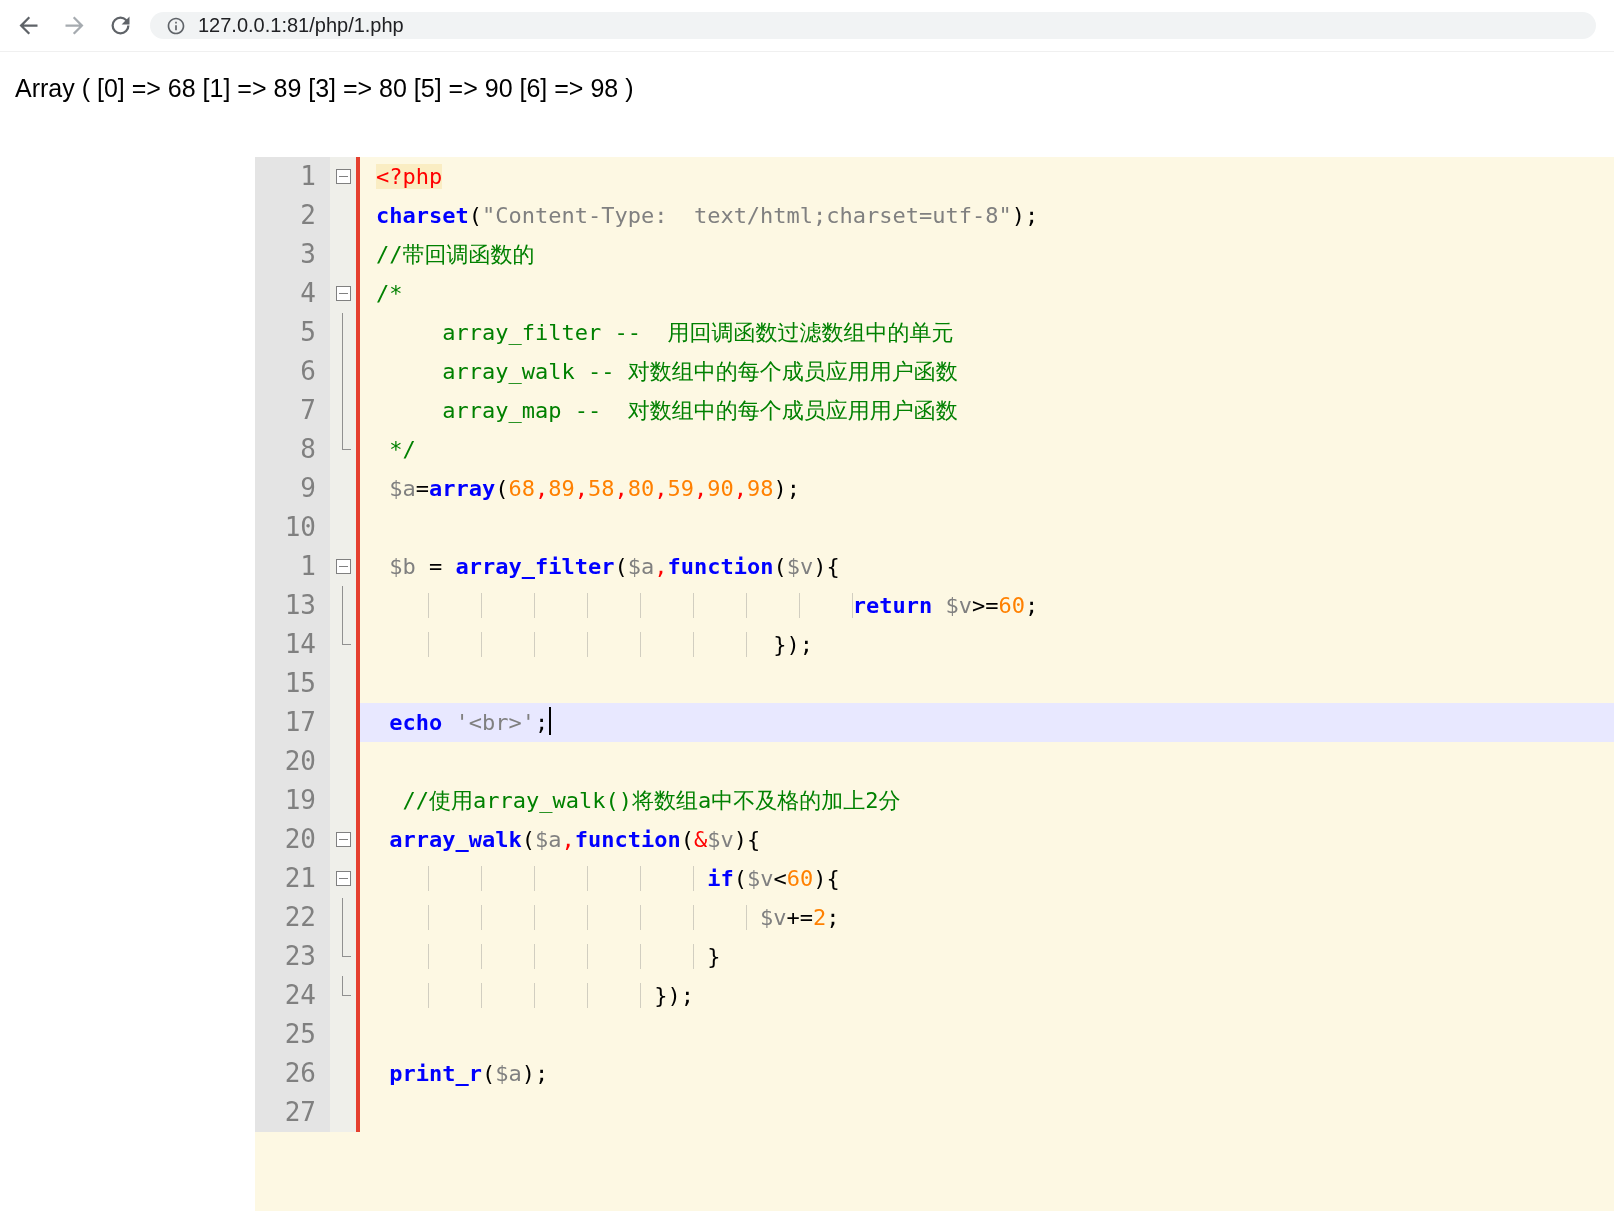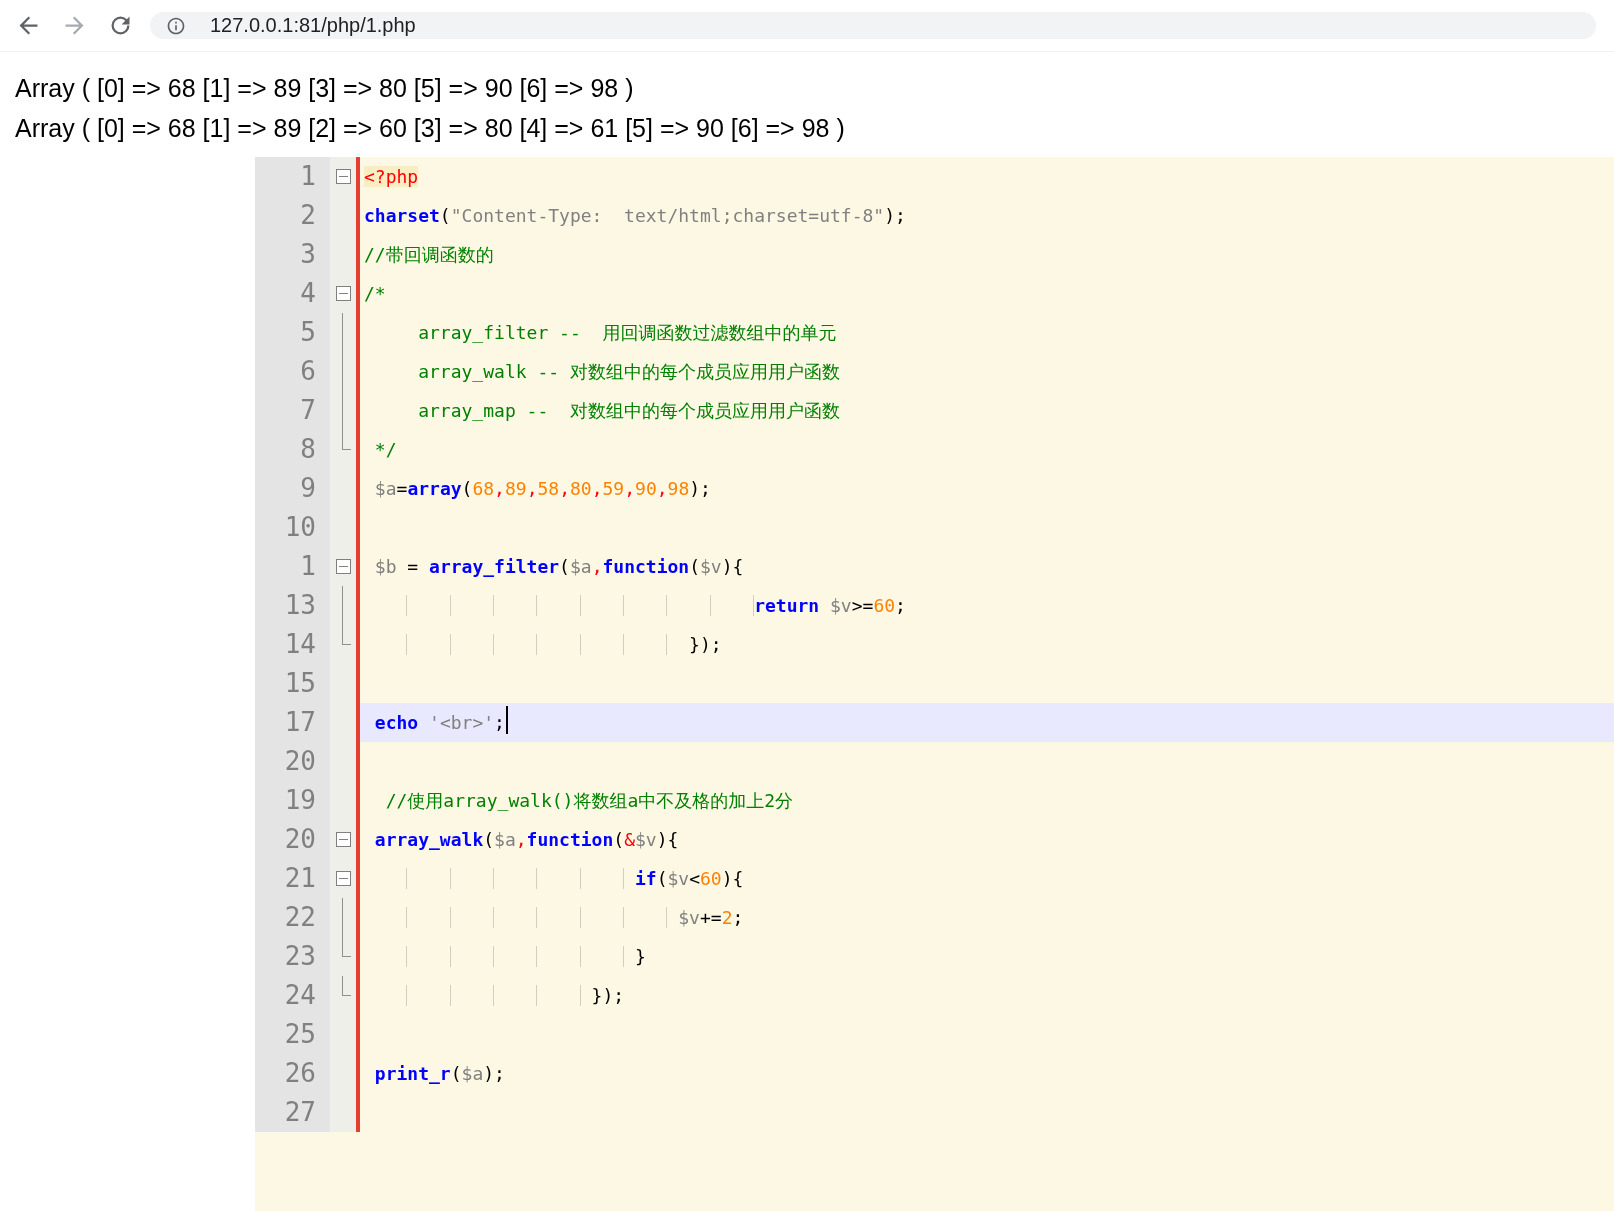--- a/index.html
+++ b/index.html
@@ -16,21 +16,21 @@
     background:#ffffff; border-bottom:1px solid #f0f0f0;
   }
   .nav-btn {
     width:40px; height:40px; border-radius:50%;
     display:flex; align-items:center; justify-content:center; flex:none;
   }
   .nav-btn svg { width:27px; height:27px; }
   .omnibox {
     flex:1; height:27px; margin:0 10px 0 4px;
     background:#f1f3f4; border-radius:18px;
-    display:flex; align-items:center; gap:24px; padding:0 16px;
+    display:flex; align-items:center; gap:12px; padding:0 16px;
   }
   .omnibox svg { width:20px; height:20px; flex:none; }
   .url { font-size:20px; color:#202124; white-space:nowrap; }
 
   
   .page-output { position:absolute; top:68px; left:15px; font-size:25px; line-height:40px; color:#000; }
 
   
   .editor {
     position:absolute; left:255px; top:157px; right:0; bottom:0;
@@ -43,22 +43,22 @@
     background:var(--gutter-bg,#E4E4E4); color:var(--line-number,#808080);
     font-size:26px; line-height:39px;
   }
   .fold {
     width:26px; flex:none; position:relative;
     background:var(--fold-bg,#EDEDED);
     display:flex; align-items:center; justify-content:center;
   }
   .bar { width:4px; flex:none; background:var(--change-bar,#E5402F); }
   .code {
-    flex:1; white-space:pre; padding-left:4px;
-    font-size:18px; line-height:39px; color:var(--default,#000);
+    flex:1; white-space:pre; padding-left:16px;
+    font-size:22px; line-height:39px; color:var(--default,#000);
   }
   .line.current .code { background:var(--current-line-bg,#E8E8FF); }
 
   
   .fm-box { width:15px; height:15px; border:1px solid #808080; background:#ffffff; position:relative; z-index:1; }
   .fm-box::after { content:""; position:absolute; left:2px; right:2px; top:6px; border-top:1px solid #808080; }
   .fm-line { position:absolute; left:12px; top:0; bottom:0; width:0; border-left:1px solid #909090; }
   .fm-end { position:absolute; left:12px; top:0; height:20px; width:9px; border-left:1px solid #909090; border-bottom:1px solid #909090; }
 
   
@@ -99,21 +99,20 @@
   <div class="omnibox">
     <svg viewBox="0 0 24 24">
       <path fill="#5f6368" d="M11 7h2v2h-2V7zm0 4h2v6h-2v-6zm1-9C6.48 2 2 6.48 2 12s4.48 10 10 10 10-4.48 10-10S17.52 2 12 2zm0 18c-4.41 0-8-3.59-8-8s3.59-8 8-8 8 3.59 8 8-3.59 8-8 8z"></path>
     </svg>
     <span class="url">127.0.0.1:81/php/1.php</span>
   </div>
 </div>
 
 <div class="page-output">
   <div>Array ( [0] =&gt; 68 [1] =&gt; 89 [3] =&gt; 80 [5] =&gt; 90 [6] =&gt; 98 )</div>
-  <div>Array ( [0] =&gt; 68 [1] =&gt; 89 [2] =&gt; 60 [3] =&gt; 80 [4] =&gt; 61 [5] =&gt; 90 [6] =&gt; 98 )</div>
 </div>
 
 <div class="editor" id="code-lines">
     <div class="line">
       <span class="ln">1</span>
       <span class="fold">
         <span class="fm-box"></span>
       </span>
       <span class="bar"></span>
       <span class="code"><span class="tk-t">&lt;?php</span></span>

